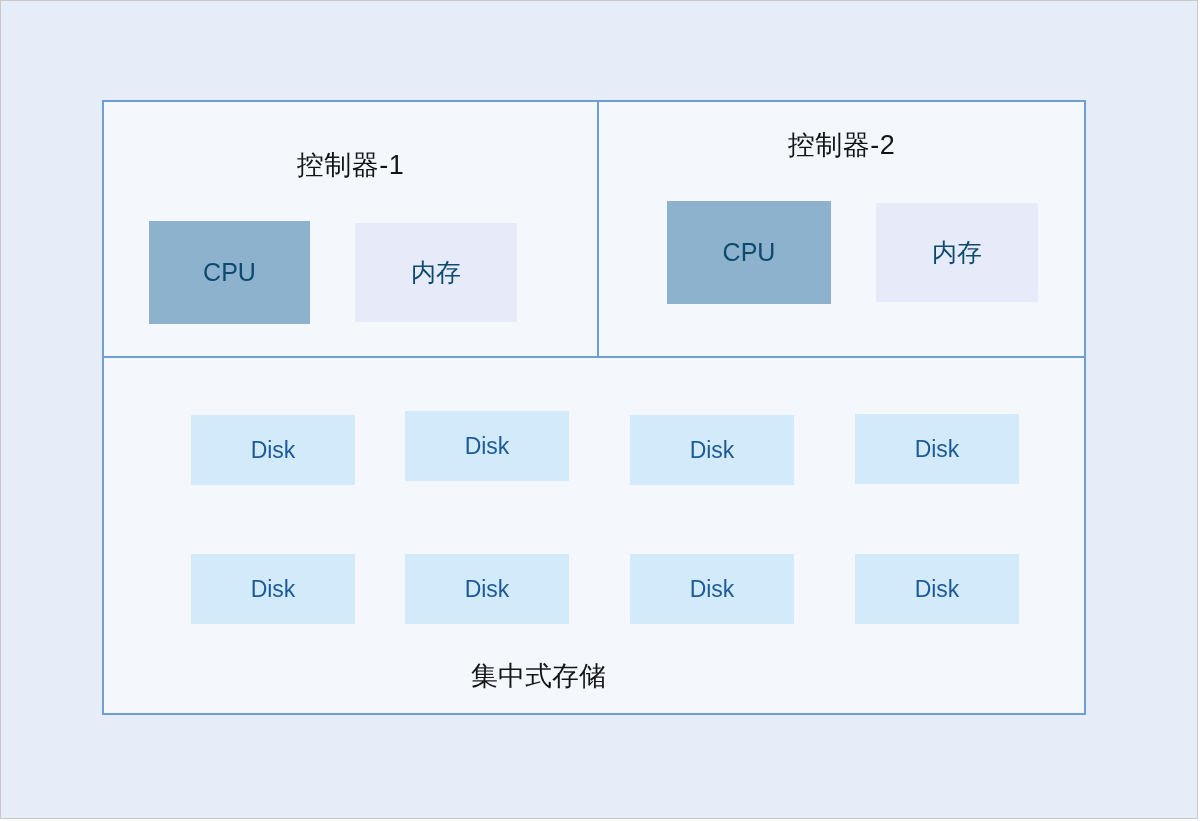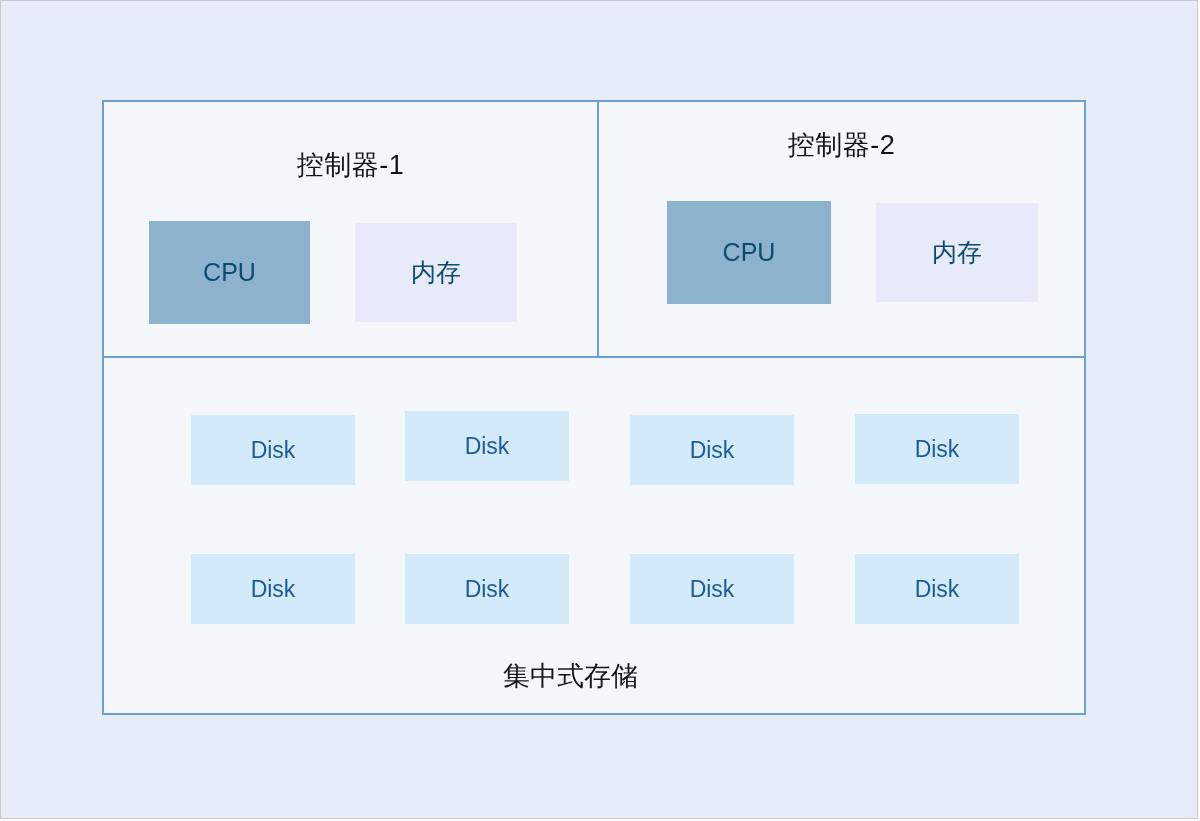--- a/index.html
+++ b/index.html
@@ -131,21 +131,20 @@
 
   #storage-label {
     position: absolute;
     left: 0;
     top: 300px;
     width: 100%;
     text-align: center;
     font-size: 27px;
     color: #141414;
     white-space: nowrap;
-    padding-left: 32px;
   }
 </style>
 </head>
 <body>
 
 <div id="diagram-canvas">
 
   <div id="main-panel">
 
     <div class="controller" id="controller-1">

